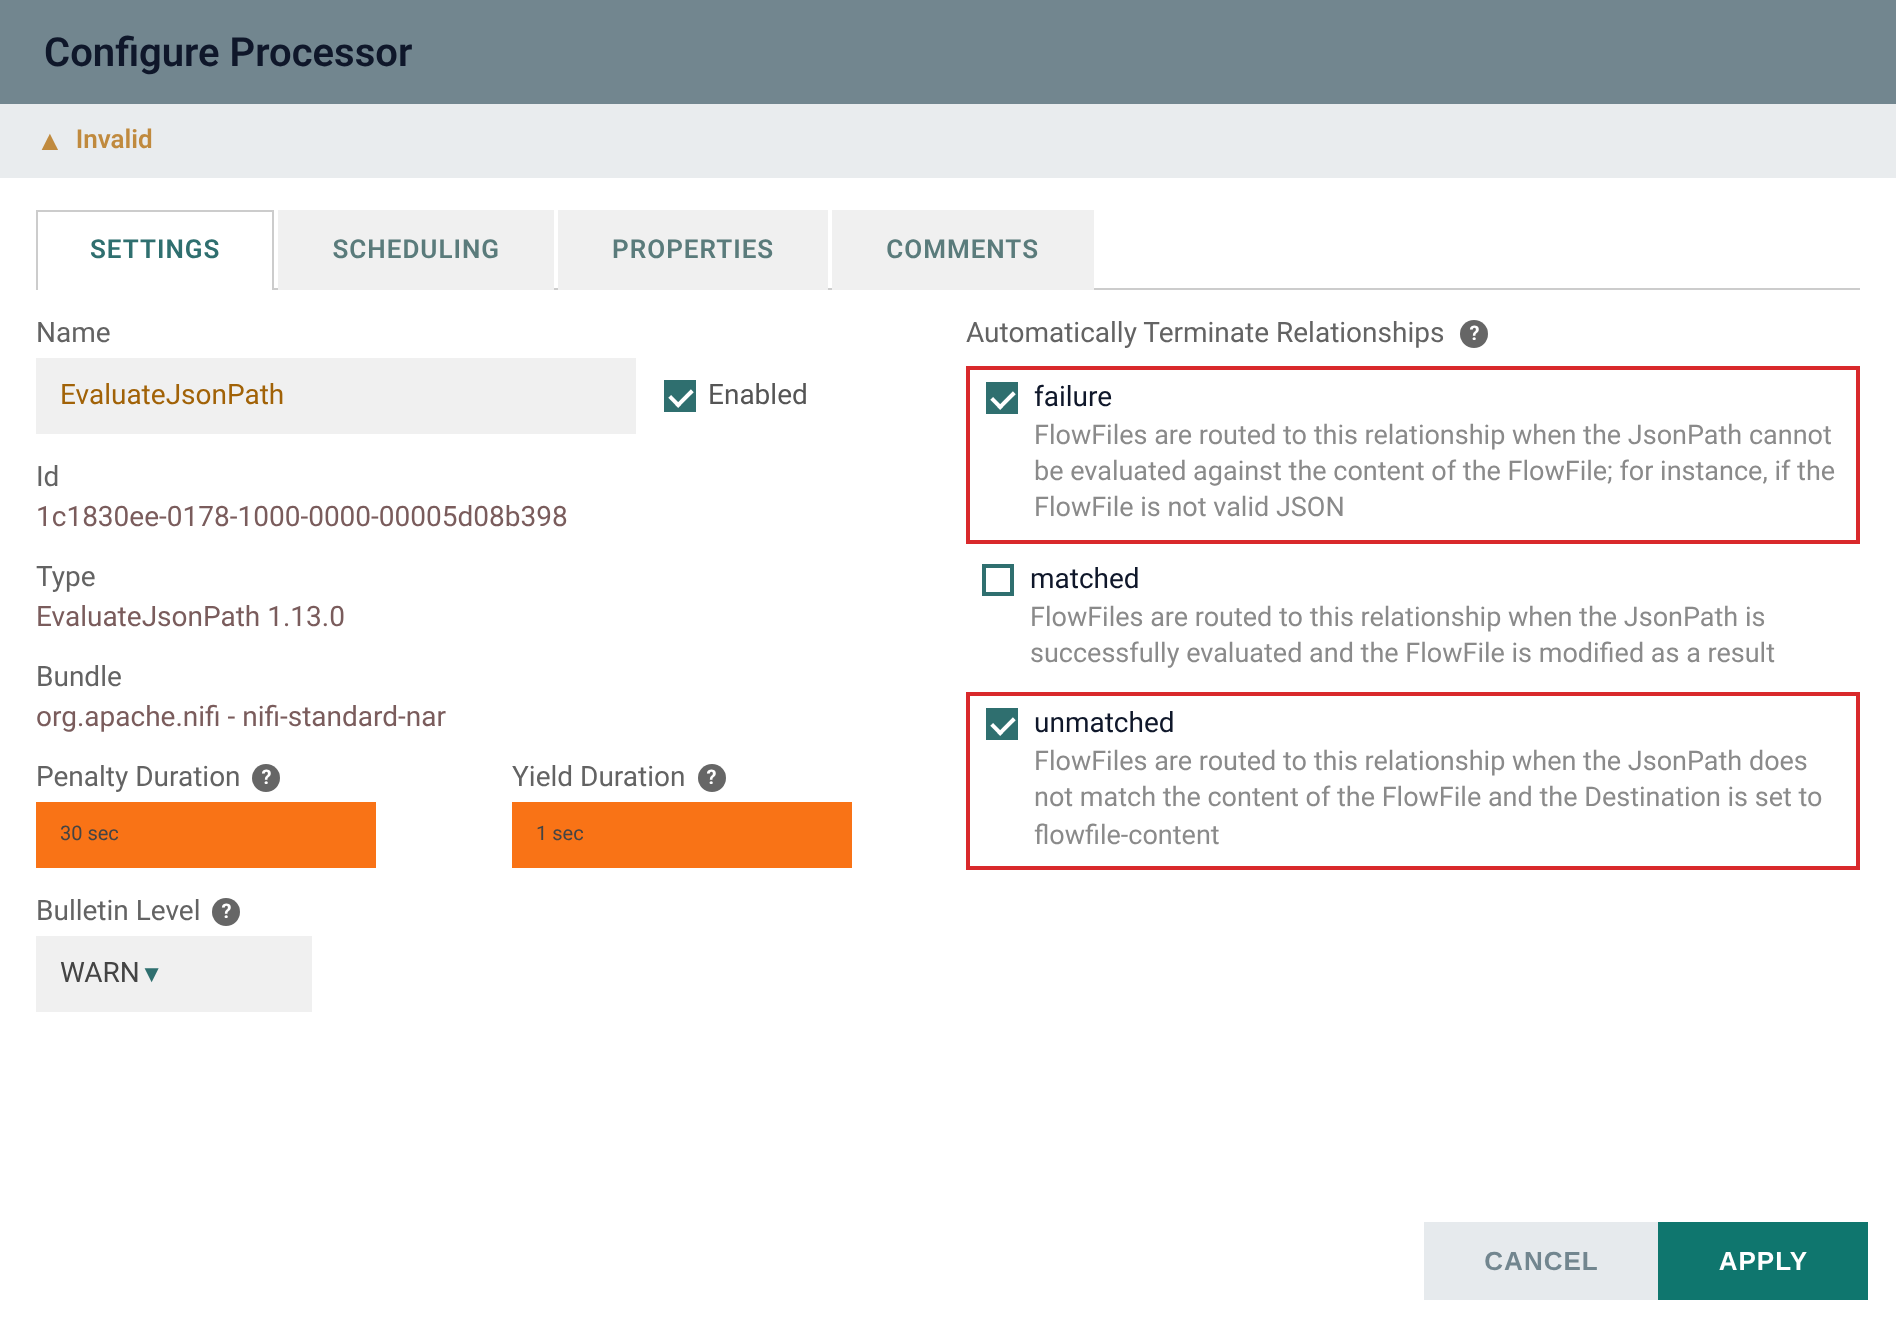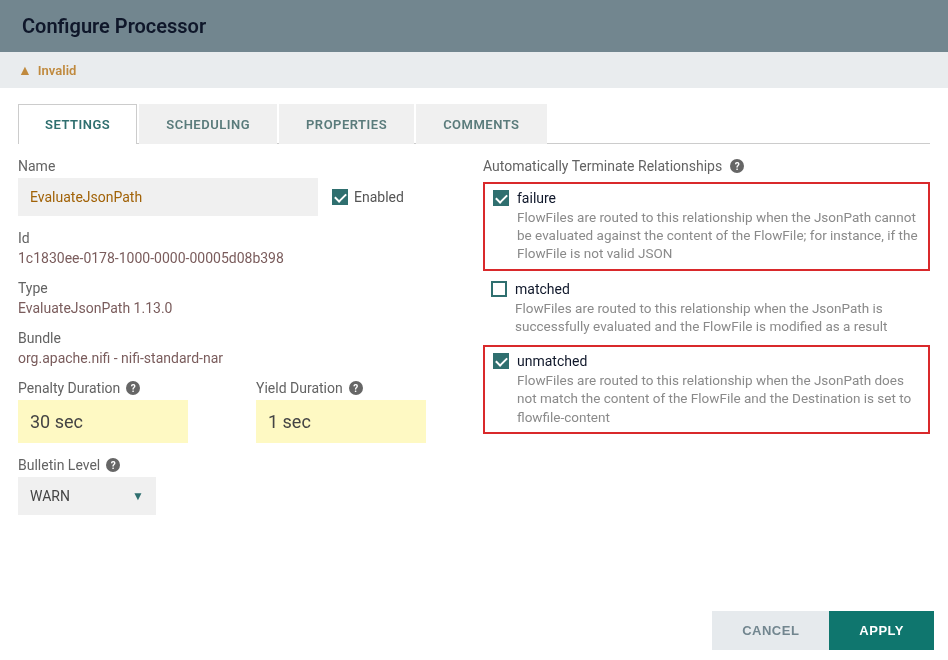--- a/index.html
+++ b/index.html
@@ -124,35 +124,34 @@
     transform: rotate(45deg);
   }
   .cb-label { color: #555; font-size: 14px; }
   .two-col-row {
     display: flex;
     gap: 31px;
   }
   .two-col-row .field-group { flex: 1; }
   .small-input {
     width: 170px;
-    background: #fef9c3;
+    background: #f97316;
     border: none;
     padding: 11px 12px;
-    font-size: 18px;
+    font-size: 10px;
     color: #444;
     font-family: inherit;
     outline: none;
   }
   .select-wrap {
     width: 138px;
     background: #f0f0f0;
     padding: 11px 12px;
     display: flex;
     align-items: center;
-    justify-content: space-between;
     cursor: pointer;
     color: #444;
   }
   .chevron {
     color: #2f6f6f;
     font-size: 12px;
   }
   .help-icon {
     width: 14px;
     height: 14px;

